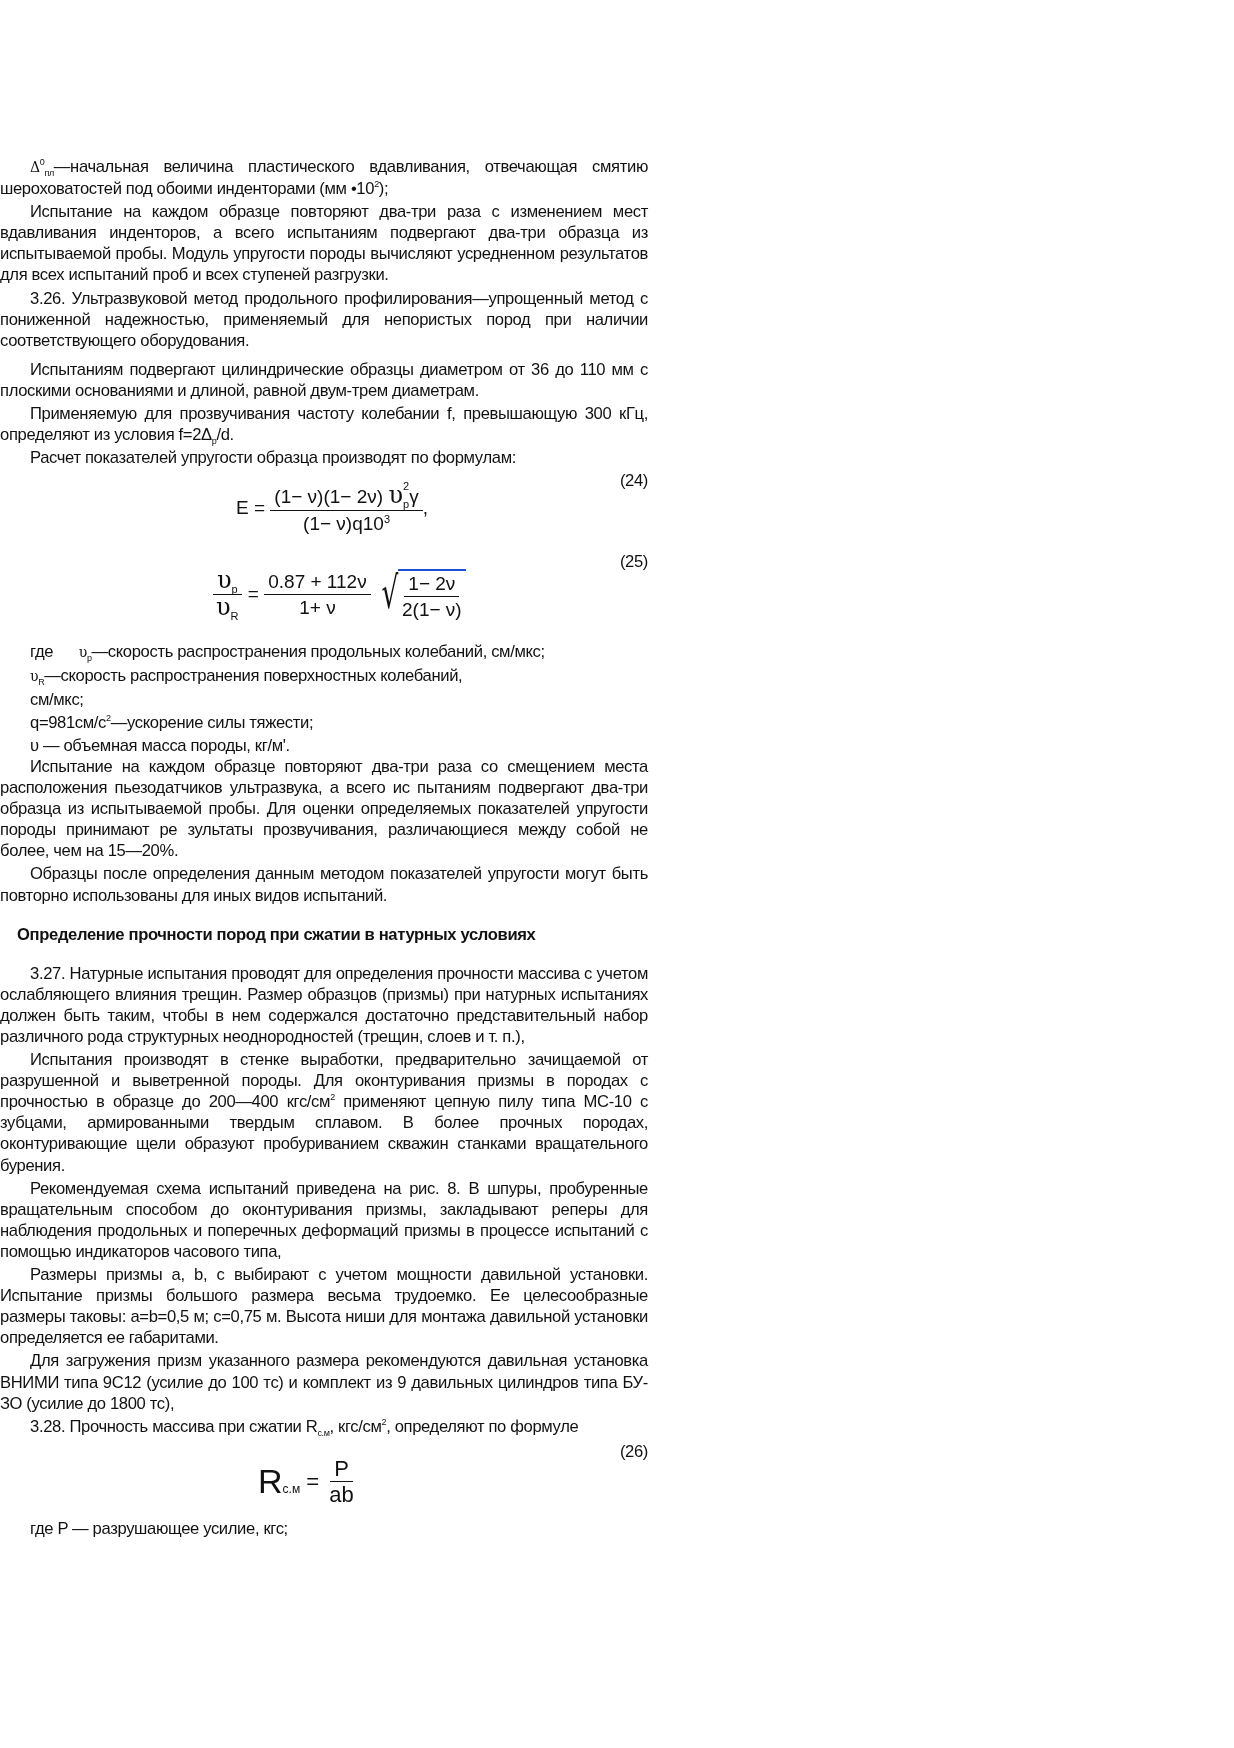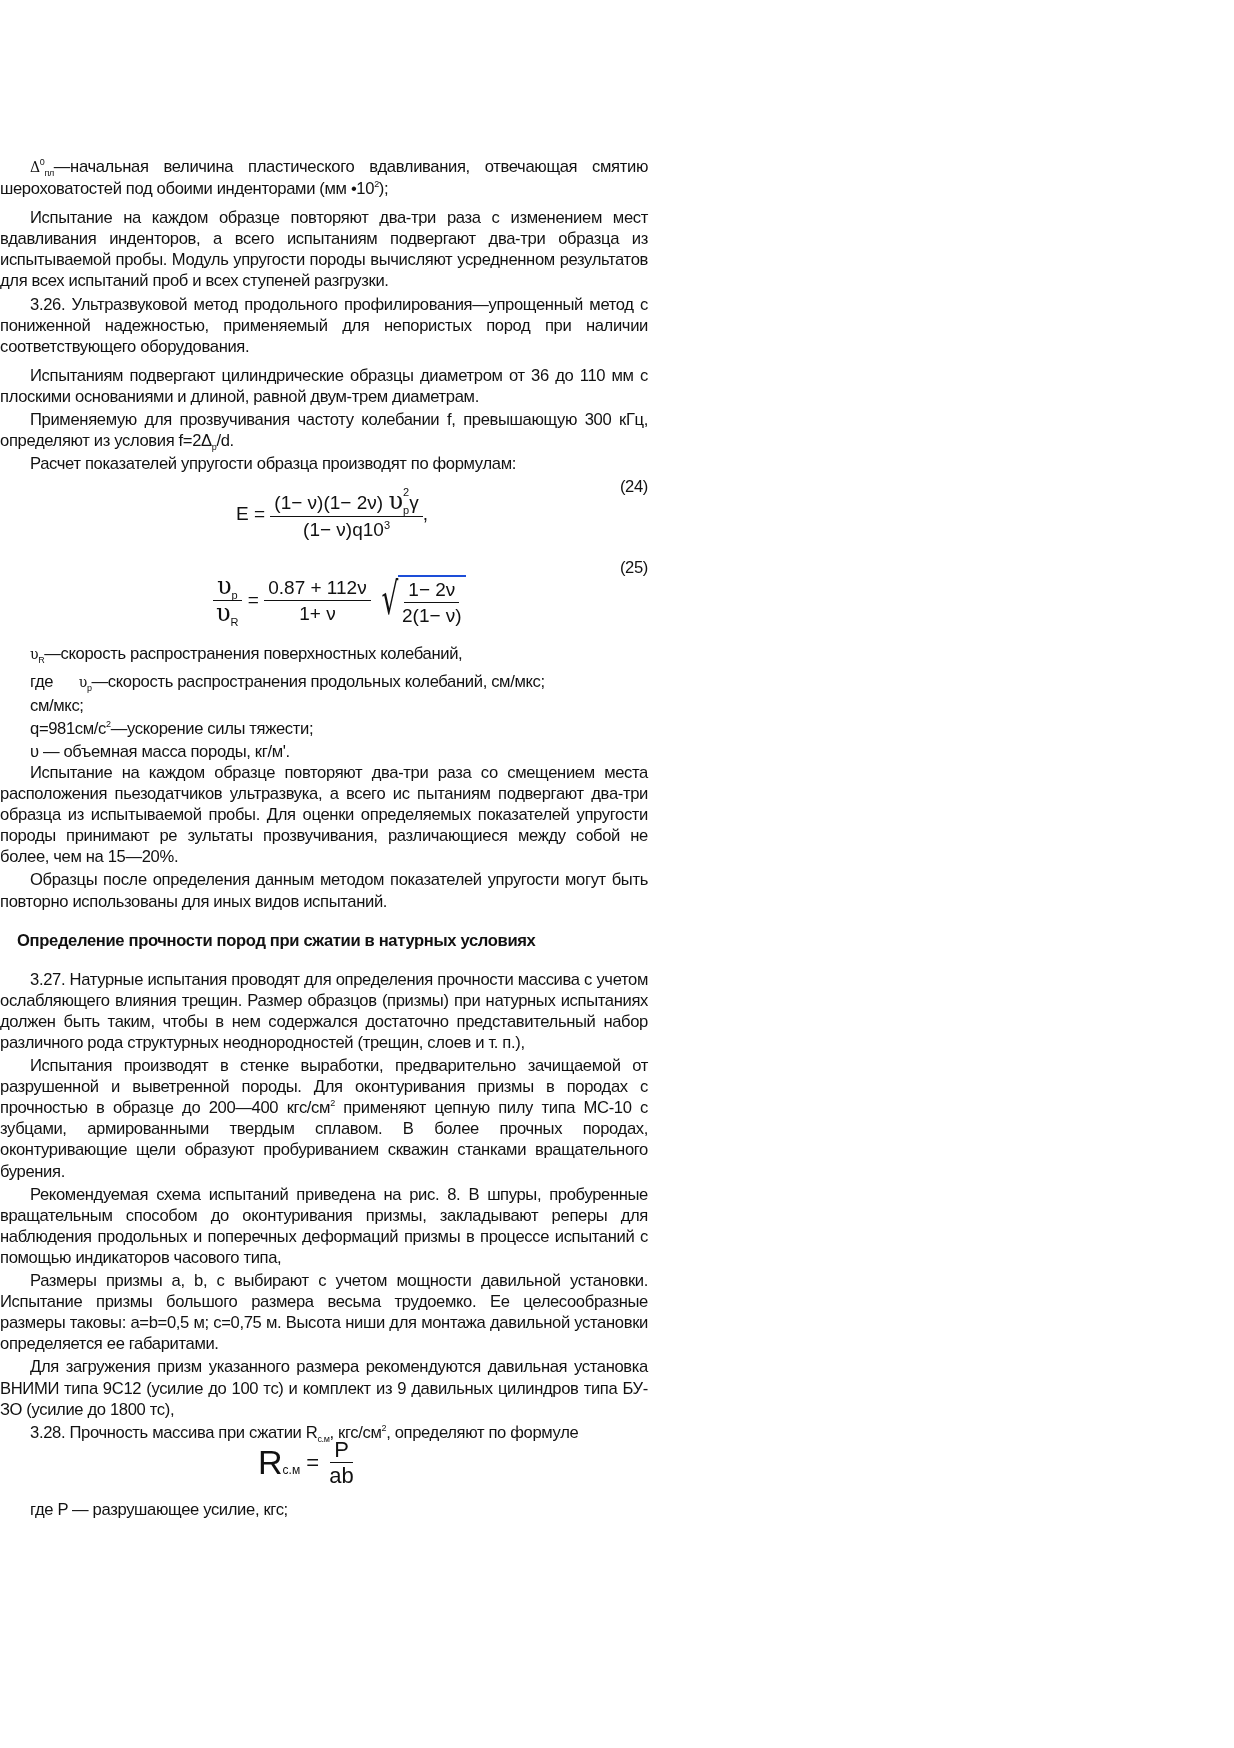--- a/index.html
+++ b/index.html
@@ -30,21 +30,21 @@
   .f26 { font-size: 22px; letter-spacing: 0; }
 </style>
 </head>
 <body>
 
 <div class="page">
 
   <p class="p"><span class="delta">Δ</span><sup>0</sup><sub>пл</sub><span>—начальная величина пластического вдавливания, отвечающая смятию шероховатостей под обоими инденторами (мм •10</span><sup>2</sup><span>);</span></p>
 
 
-  <p class="p" style="margin-top:8px">Испытание на каждом образце повторяют два-три раза с изменением мест вдавливания инденторов, а всего испытаниям подвергают два-три образца из испытываемой пробы. Модуль упругости породы вычисляют усредненном результатов для всех испытаний проб и  всех ступеней разгрузки.</p>
+  <p class="p" style="margin-top:2px">Испытание на каждом образце повторяют два-три раза с изменением мест вдавливания инденторов, а всего испытаниям подвергают два-три образца из испытываемой пробы. Модуль упругости породы вычисляют усредненном результатов для всех испытаний проб и  всех ступеней разгрузки.</p>
 
   <p class="p" style="margin-top:2px"><span class="b">3.26.</span><span> Ультразвуковой метод продольного профилирования—упрощенный метод с пониженной надежностью, применяемый для непористых пород при наличии соответствующего оборудования.</span></p>
 
   <p class="p" style="margin-top:8px">Испытаниям подвергают цилиндрические образцы диаметром от 36 до 110 мм с плоскими основаниями и длиной, равной двум-трем диаметрам.</p>
 
   <p class="p" style="margin-top:2px"><span>Применяемую для прозвучивания частоту колебании f, превышающую 300 кГц, определяют из условия f=2Δ</span><sub>p</sub><span>/d.</span></p>
 
   <p class="p" style="margin-top:2px">Расчет показателей упругости образца производят по формулам:</p>
 
   <p class="eqnum" style="margin-top:2px">(24)</p>
@@ -71,41 +71,42 @@
       <span class="rad">√</span>
       <span class="inner">
         <span class="frac">
           <span class="num">1− 2ν</span>
           <span class="den">2(1− ν)</span>
         </span>
       </span>
     </span>
   </div>
 
+  <p class="def" style="margin-top:6px"><span style="white-space:pre">где      </span><span class="ups" style="font-size:14px">υ</span><sub class="tiny">p</sub><span>—скорость распространения продольных колебаний, см/мкс;</span></p>
   <p class="def" style="margin-top:2px"><span class="ups" style="font-size:14px">υ</span><sub class="tiny">R</sub><span>—скорость распространения поверхностных колебаний,</span></p>
-  <p class="def" style="margin-top:6px"><span style="white-space:pre">где      </span><span class="ups" style="font-size:14px">υ</span><sub class="tiny">p</sub><span>—скорость распространения продольных колебаний, см/мкс;</span></p>
   <p class="def" style="margin-top:2px">см/мкс;</p>
   <p class="def" style="margin-top:2px"><span>q=981см/с</span><sup>2</sup><span>—ускорение силы тяжести;</span></p>
   <p class="def" style="margin-top:2px">υ — объемная масса породы, кг/м'.</p>
 
   <p class="p">Испытание на каждом образце повторяют два-три раза со смещением места расположения пьезодатчиков ультразвука, а всего ис пытаниям подвергают два-три образца из испытываемой пробы. Для оценки определяемых показателей упругости породы принимают ре зультаты прозвучивания, различающиеся между собой не более, чем на 15—20%.</p>
   <p class="p" style="margin-top:2px">Образцы после определения данным методом показателей упругости могут быть повторно использованы для иных видов испытаний.</p>
 
   <p class="heading" style="padding-top:18px; padding-bottom:18px">Определение прочности пород при сжатии в натурных условиях</p>
 
   <p class="p"><span class="b">3.27.</span><span> Натурные испытания проводят для определения прочности массива с учетом ослабляющего влияния трещин. Размер образцов (призмы) при натурных испытаниях должен быть таким, чтобы в нем содержался достаточно представительный набор различного рода структурных неоднородностей (трещин, слоев и т. п.),</span></p>
 
   <p class="p" style="margin-top:2px"><span>Испытания производят в стенке выработки, предварительно зачищаемой от разрушенной и выветренной породы. Для оконтуривания призмы в породах с прочностью в образце до 200—400 кгс/см</span><sup>2</sup><span> применяют цепную пилу типа МС-10 с зубцами, армированными твердым сплавом. В более прочных породах, оконтуривающие щели образуют пробуриванием скважин станками вращательного бурения.</span></p>
 
   <p class="p" style="margin-top:2px">Рекомендуемая схема испытаний приведена на рис. 8. В шпуры, пробуренные вращательным способом до оконтуривания призмы, закладывают реперы для наблюдения продольных и поперечных деформаций призмы в процессе испытаний с помощью индикаторов часового типа,</p>
   <p class="p" style="margin-top:2px">Размеры призмы a, b, c выбирают с учетом мощности давильной установки. Испытание призмы большого размера весьма трудоемко. Ее целесообразные размеры таковы: a=b=0,5 м; c=0,75 м. Высота ниши для монтажа давильной установки определяется ее габаритами.</p>
   <p class="p" style="margin-top:2px">Для загружения призм указанного размера рекомендуются давильная установка ВНИМИ типа 9С12 (усилие до 100 тс) и комплект из 9 давильных цилиндров типа БУ-ЗО (усилие до 1800 тс),</p>
 
   <p class="p" style="margin-top:2px"><span class="b">3.28.</span><span> Прочность массива при сжатии R</span><sub class="tiny">с.м</sub><span>, кгс/см</span><sup>2</sup><span>, определяют по формуле</span></p>
 
+  <p class="eqnum" style="margin-top:4px">(26)</p>
   <div class="formula f26" style="padding-left:258px; height:58px; margin-top:-4px;">
     <span style="font-size:34px; vertical-align:middle">R</span><sub style="font-size:12px">с.м</sub><span style="white-space:pre; vertical-align:middle"> = </span><span class="frac">
       <span class="num">P</span>
       <span class="den">ab</span>
     </span>
   </div>
 
   <p class="def" style="margin-top:2px">где P — разрушающее усилие, кгс;</p>
 </div>
 

